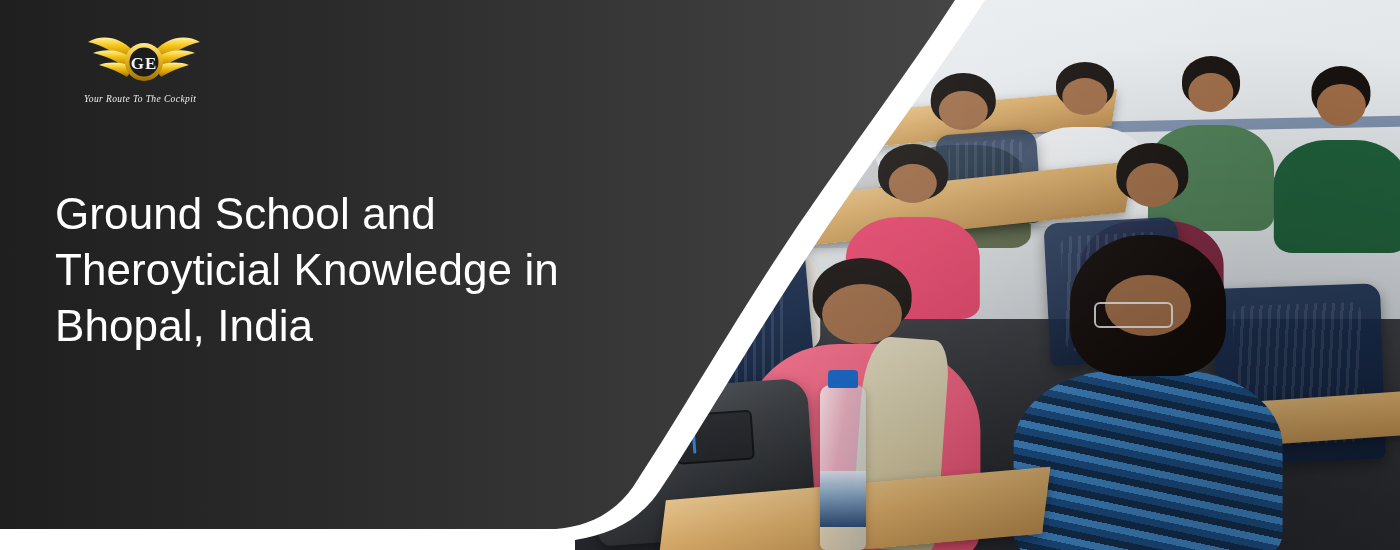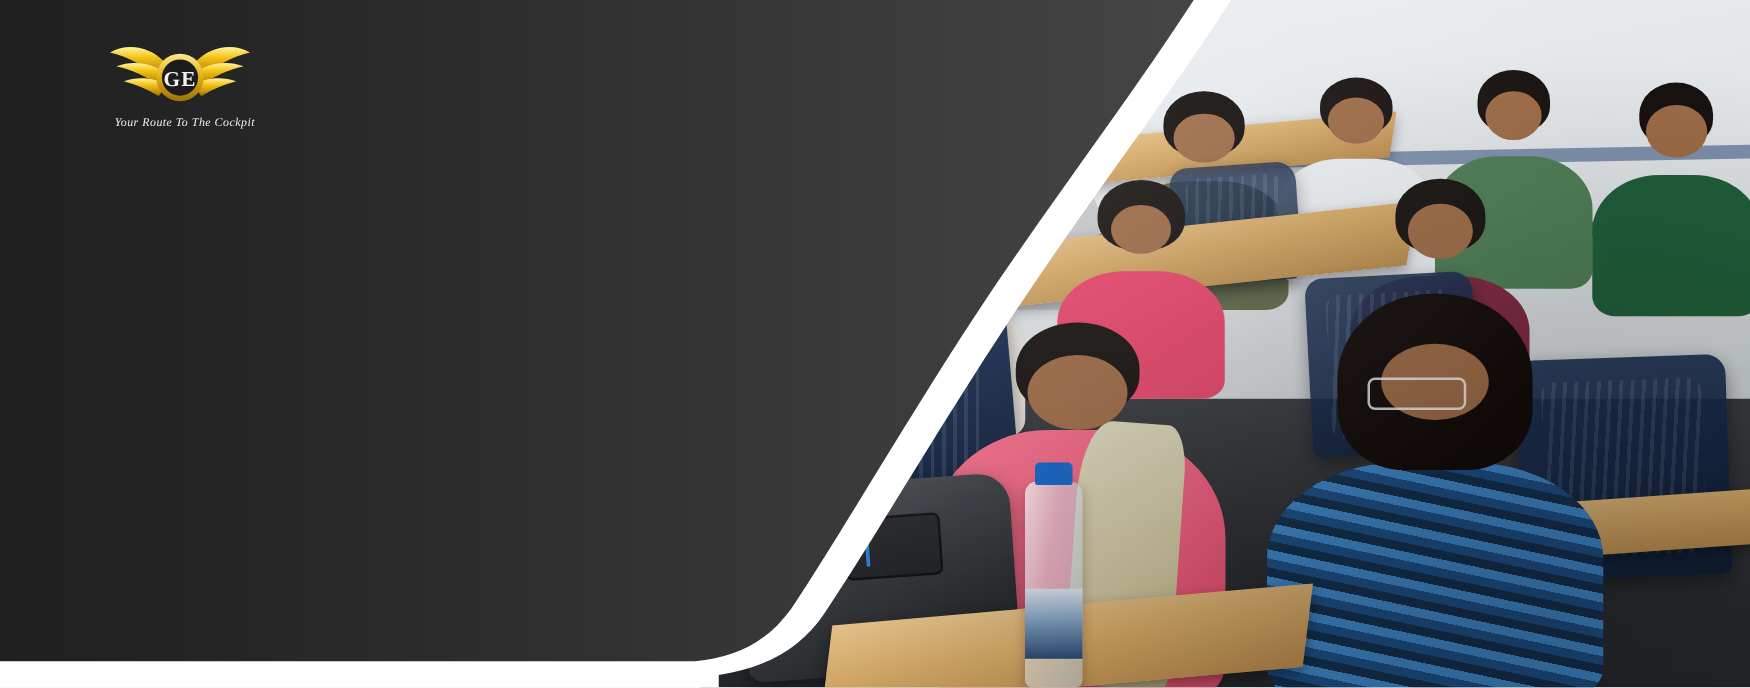--- a/index.html
+++ b/index.html
@@ -263,21 +263,21 @@
   }
 
   .logo {
     position: absolute;
     left: 38px; top: 28px;
     width: 120px; height: 78px; margin-left: 46px;
   }
   .logo-tagline {
     position: absolute;
     left: 0; right: 0; bottom: 2px;
-    text-align: right;
+    text-align: left;
     font-family: "Liberation Serif", serif;
     font-style: italic;
     font-size: 9.5px;
     letter-spacing: .4px;
     color: #efefef;
     white-space: nowrap;
   }
 
   .headline {
     position: absolute;
@@ -440,15 +440,16 @@
           <path d="M70,40 C80,34 94,33 105,37 C94,40 85,44 77,49 C75,46 73,43 70,40 Z"></path>
         </g>
 
         <circle cx="60" cy="34" r="19" fill="url(#ringGrad)"></circle>
         <circle cx="60" cy="34" r="14.5" fill="#1c1c1c"></circle>
         <text x="60" y="40.5" text-anchor="middle" font-family="Liberation Serif, serif" font-size="17" font-weight="700" fill="#f2f2f2" letter-spacing="1">GE</text>
       </svg>
       <div class="logo-tagline">Your Route To The  Cockpit</div>
     </div>
 
+    <h1 class="headline">Ground School and Theroyticial Knowledge in Bhopal, India</h1>
   </div>
 
 </div>
 
 </body></html>

